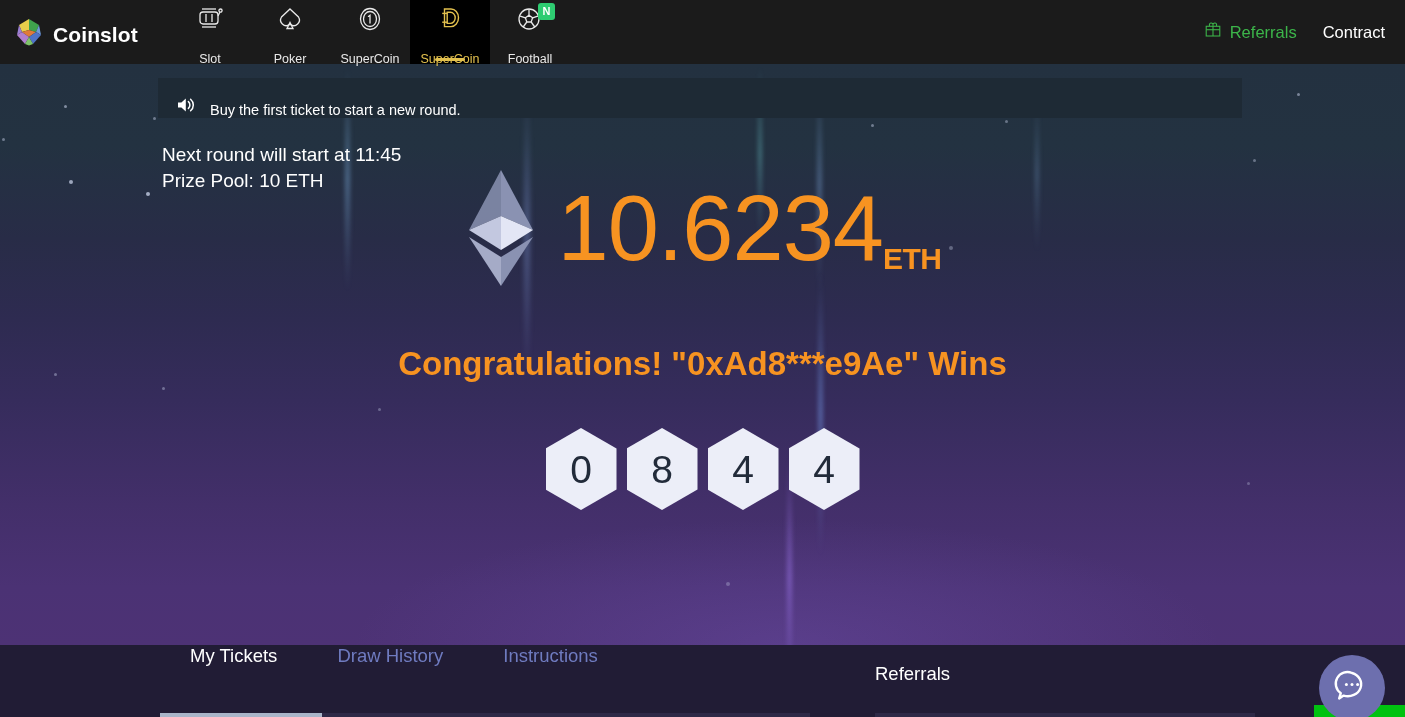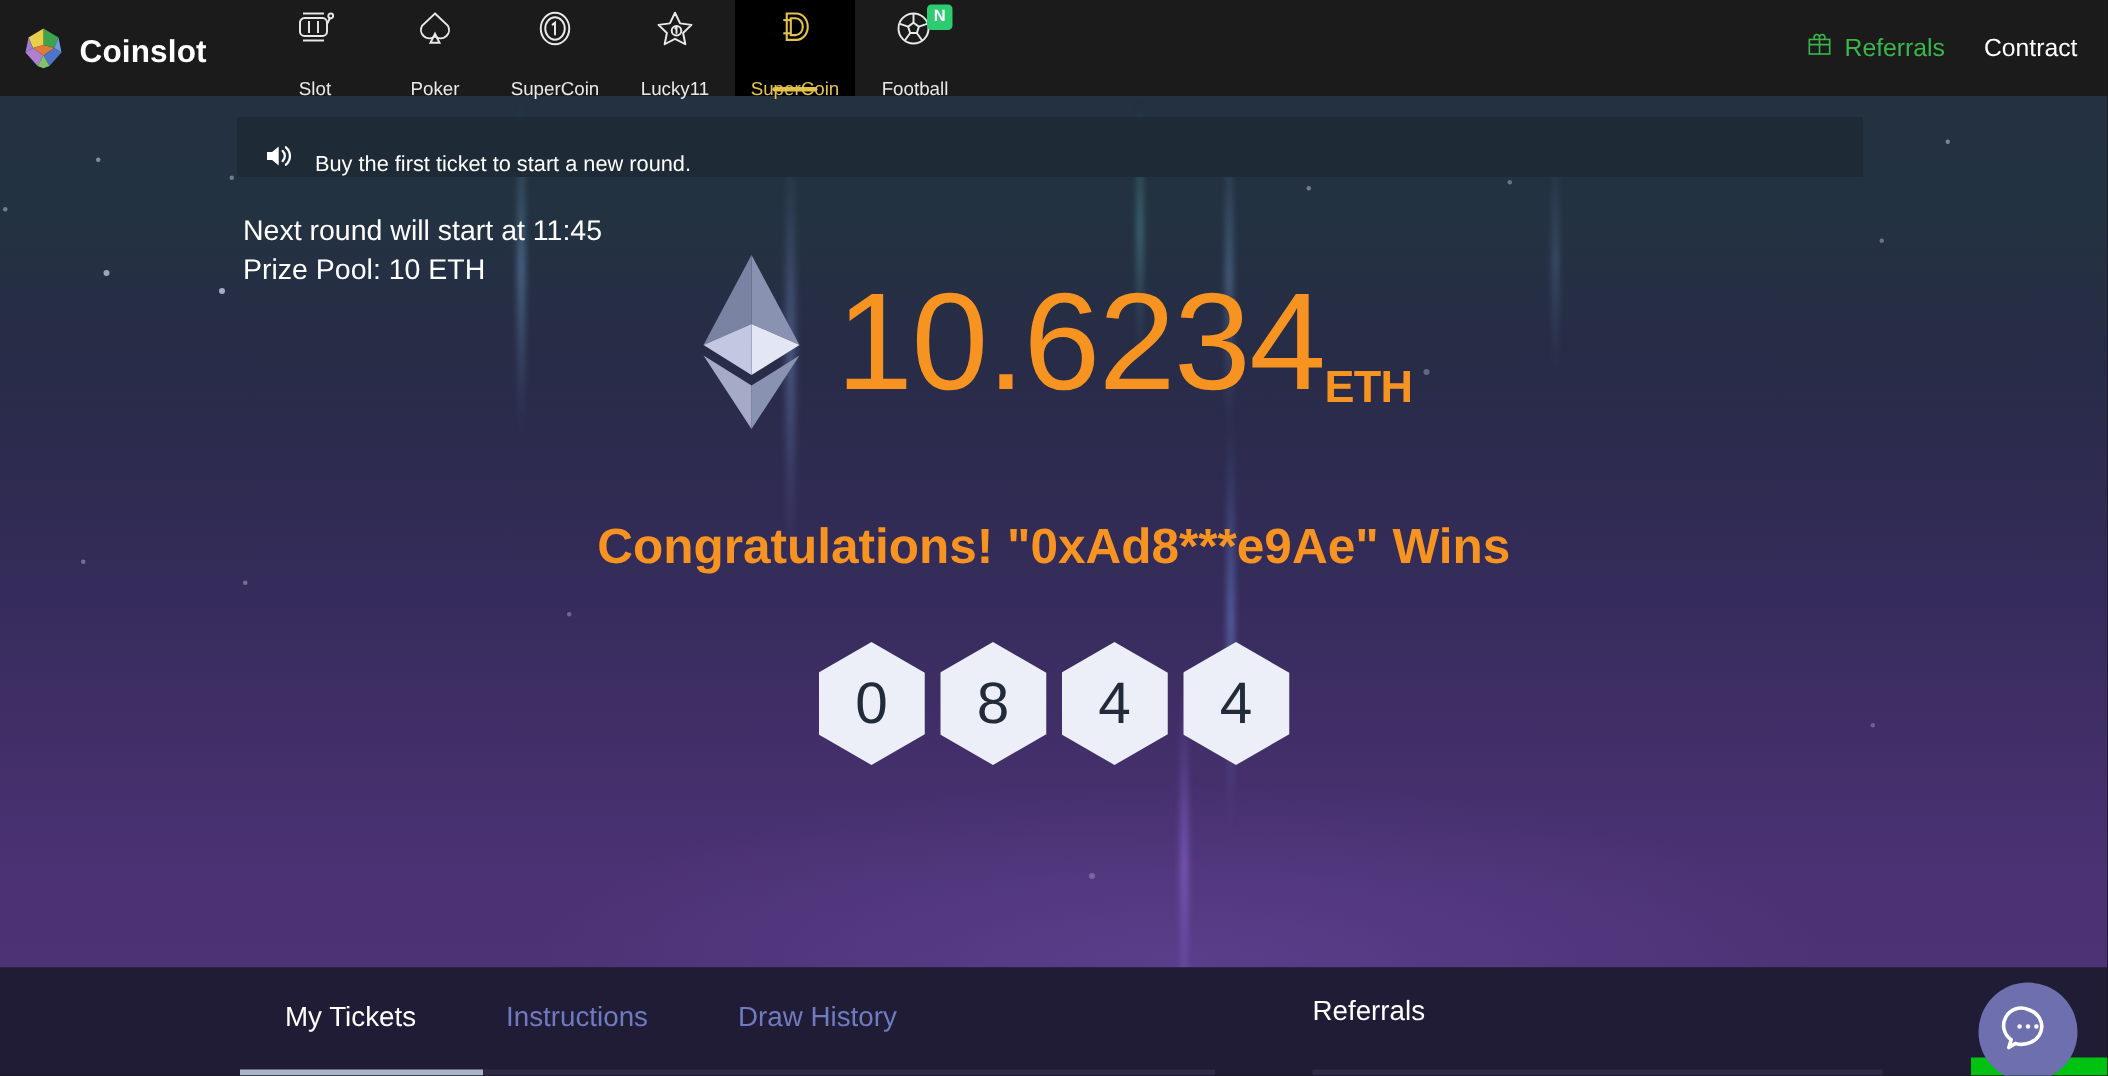--- a/index.html
+++ b/index.html
@@ -156,21 +156,21 @@
 
   
   .bottom {
     position: absolute; top: 645px; left: 0;
     width: 1405px; height: 72px;
     background: #211c35;
     z-index: 20;
   }
   .tabs {
     position: absolute; top: 0; left: 160px;
-    display: flex; align-items: flex-end; height: 60px;
+    display: flex; height: 60px;
   }
   .tab {
     position: relative;
     padding: 0 30px 16px 30px;
     font-size: 18.5px; color: #6f7bc0; cursor: pointer; white-space: nowrap;
   }
   .tab.active { color: #ffffff; }
   .tab-underline-track {
     position: absolute; bottom: 0; left: 160px;
     width: 650px; height: 4px; background: #2e2947;
@@ -258,30 +258,20 @@
         <span class="ni-icon">
           <svg width="28" height="26" viewBox="0 0 28 26" fill="none" stroke="#e9e9e9" stroke-width="1.3">
             <ellipse cx="14" cy="13" rx="9.5" ry="10.5"></ellipse>
             <ellipse cx="14" cy="13" rx="6.5" ry="7.5"></ellipse>
             <path d="M12.4 10.4 L14 9.2 L14 17" stroke-linecap="round"></path>
           </svg>
         </span>
         <span class="ni-label">SuperCoin</span>
       </div>
 
-      <div class="nav-item">
-        <span class="ni-icon">
-          <svg width="28" height="26" viewBox="0 0 28 26" fill="none" stroke="#e9e9e9" stroke-width="1.3">
-            <path d="M14 2.5 L17.4 9.6 L25 10.6 L19.4 16 L20.9 23.5 L14 19.9 L7.1 23.5 L8.6 16 L3 10.6 L10.6 9.6 Z" stroke-linejoin="round"></path>
-            <circle cx="15" cy="14.5" r="3.2"></circle>
-            <path d="M14.2 12.8 L15 12.3 L15 16" stroke-linecap="round"></path>
-          </svg>
-        </span>
-        <span class="ni-label">Lucky11</span>
-      </div>
 
       <div class="nav-item active">
         <span class="ni-icon">
           <svg width="28" height="26" viewBox="0 0 28 26" fill="none" stroke="#e3c14e" stroke-width="1.4">
             <path d="M8.5 3 L15 3 A7.5 8.8 0 0 1 15 20.6 L8.5 20.6 Z"></path>
             <path d="M11.2 6.2 L14.4 6.2 A4.8 5.6 0 0 1 14.4 17.4 L11.2 17.4 Z"></path>
             <line x1="6.2" y1="7.4" x2="11.2" y2="7.4"></line>
             <line x1="6.2" y1="16.2" x2="11.2" y2="16.2"></line>
           </svg>
         </span>
@@ -406,24 +396,24 @@
       <span class="hexnum">4</span>
     </div>
   </div>
 
   <div class="bottom">
     <div class="tabs">
       <div class="tab active">
         <span>My Tickets</span>
       </div>
       <div class="tab">
+        <span>Draw History</span>
+      </div>
+      <div class="tab">
         <span>Instructions</span>
-      </div>
-      <div class="tab">
-        <span>Draw History</span>
       </div>
     </div>
     <div class="tab-underline-track"></div>
     <div class="tab-underline-active"></div>
 
     <div class="referrals-panel">
       <div class="referrals-title">Referrals</div>
       <div class="referrals-underline"></div>
     </div>
 

